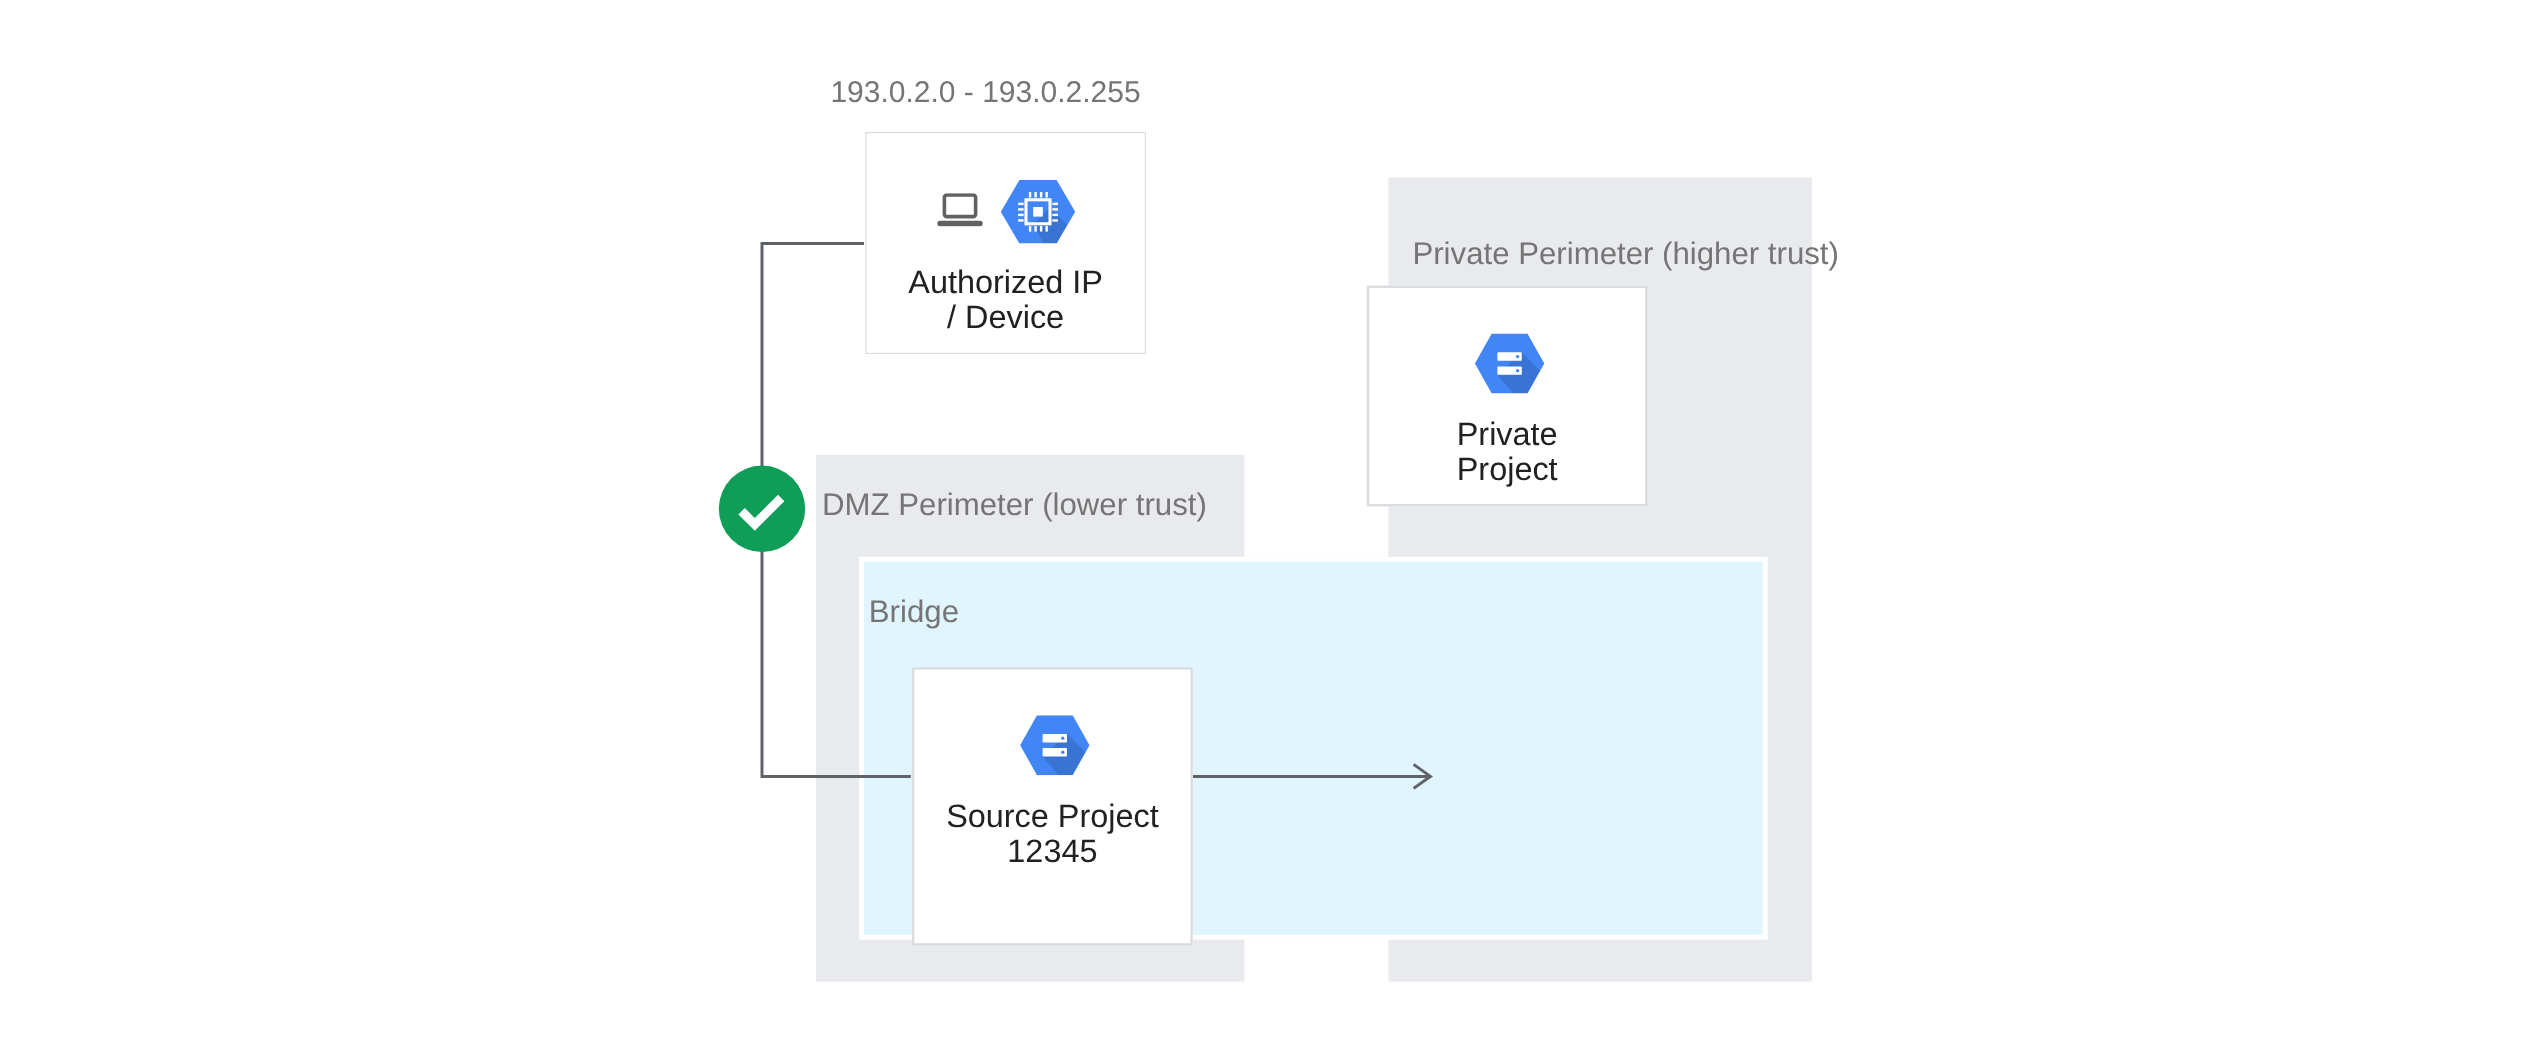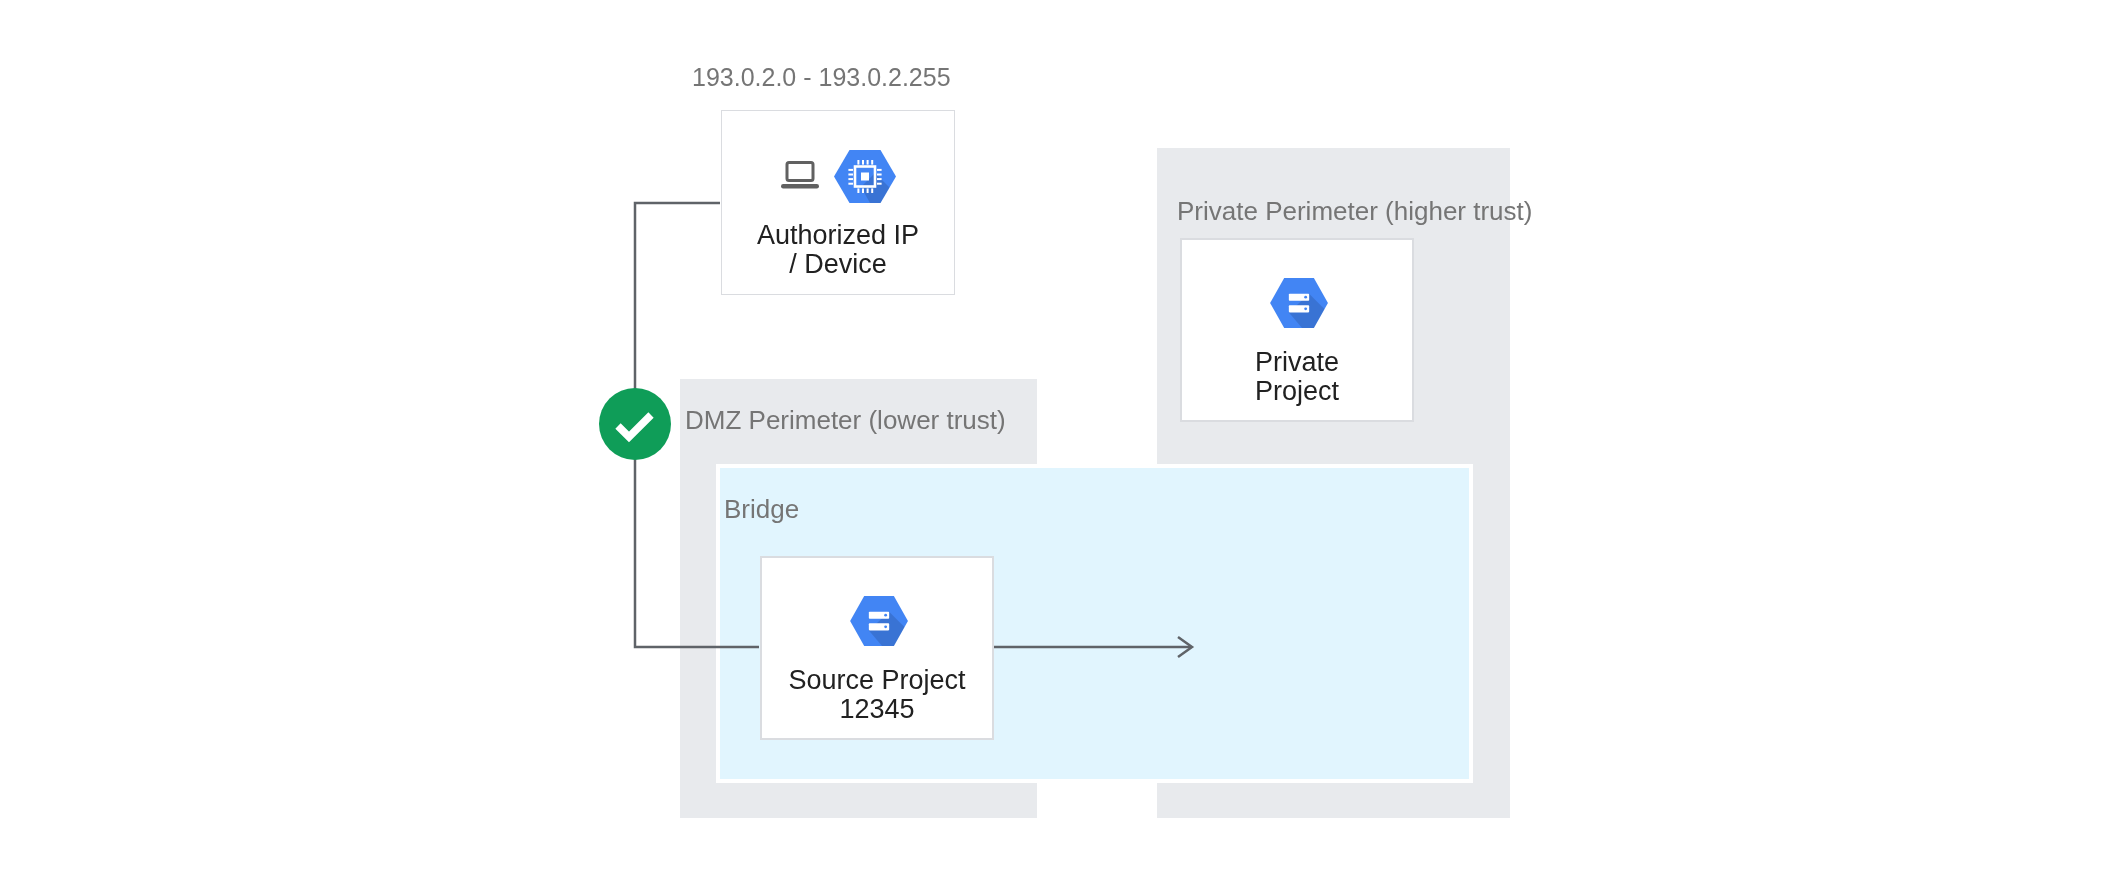--- a/index.html
+++ b/index.html
@@ -127,42 +127,42 @@
         <rect x="43" y="23.5" width="4.6" height="2"></rect>
         <rect x="43" y="28.1" width="4.6" height="2"></rect>
         <rect x="43" y="32.7" width="4.6" height="2"></rect>
       </g>
     </svg>
     <div class="node-title" style="top:110px;">Authorized IP
 / Device</div>
   </div>
 
 
-  <div class="node" style="left:760px;top:556px;width:234px;height:184px;">
+  <div class="node" style="left:760px;top:556px;width:234px;height:232px;">
     <svg class="abs" style="left:88px;top:38px;" width="58" height="50" viewBox="0 0 74 64">
       <defs>
           <clipPath id="hx1">
             <polygon points="18,0 56,0 74,32 56,64 18,64 0,32"></polygon>
           </clipPath>
         </defs>
       <polygon class="hex-fill" points="18,0 56,0 74,32 56,64 18,64 0,32"></polygon>
       <g clip-path="url(#hx1)">
         <polygon class="hex-shadow" points="24,44 50,20 80,50 80,70 46,70"></polygon>
       </g>
       <rect class="hex-white" x="24" y="20" width="26" height="9" rx="1"></rect>
       <rect class="hex-white" x="24" y="35" width="26" height="9" rx="1"></rect>
       <circle class="hex-dot" cx="45.5" cy="24.5" r="1.8"></circle>
       <circle class="hex-dot" cx="45.5" cy="39.5" r="1.8"></circle>
     </svg>
     <div class="node-title" style="top:108px;">Source Project
 12345</div>
   </div>
 
 
-  <div class="node" style="left:1180px;top:238px;width:234px;height:184px;">
+  <div class="node" style="left:1139px;top:238px;width:234px;height:184px;">
     <svg class="abs" style="left:88px;top:38px;" width="58" height="50" viewBox="0 0 74 64">
       <defs>
           <clipPath id="hx3">
             <polygon points="18,0 56,0 74,32 56,64 18,64 0,32"></polygon>
           </clipPath>
         </defs>
       <polygon class="hex-fill" points="18,0 56,0 74,32 56,64 18,64 0,32"></polygon>
       <g clip-path="url(#hx3)">
         <polygon class="hex-shadow" points="24,44 50,20 80,50 80,70 46,70"></polygon>
       </g>

